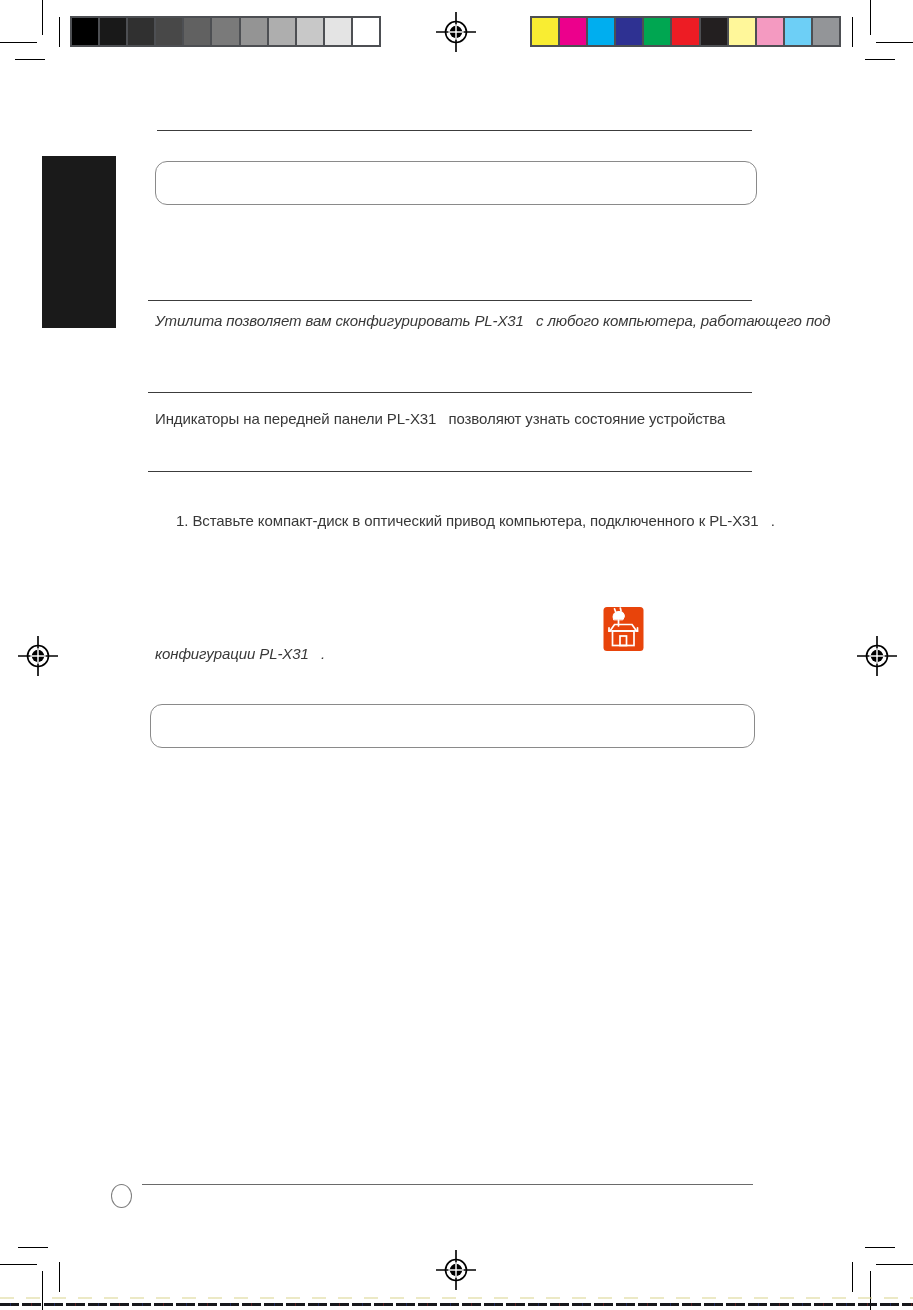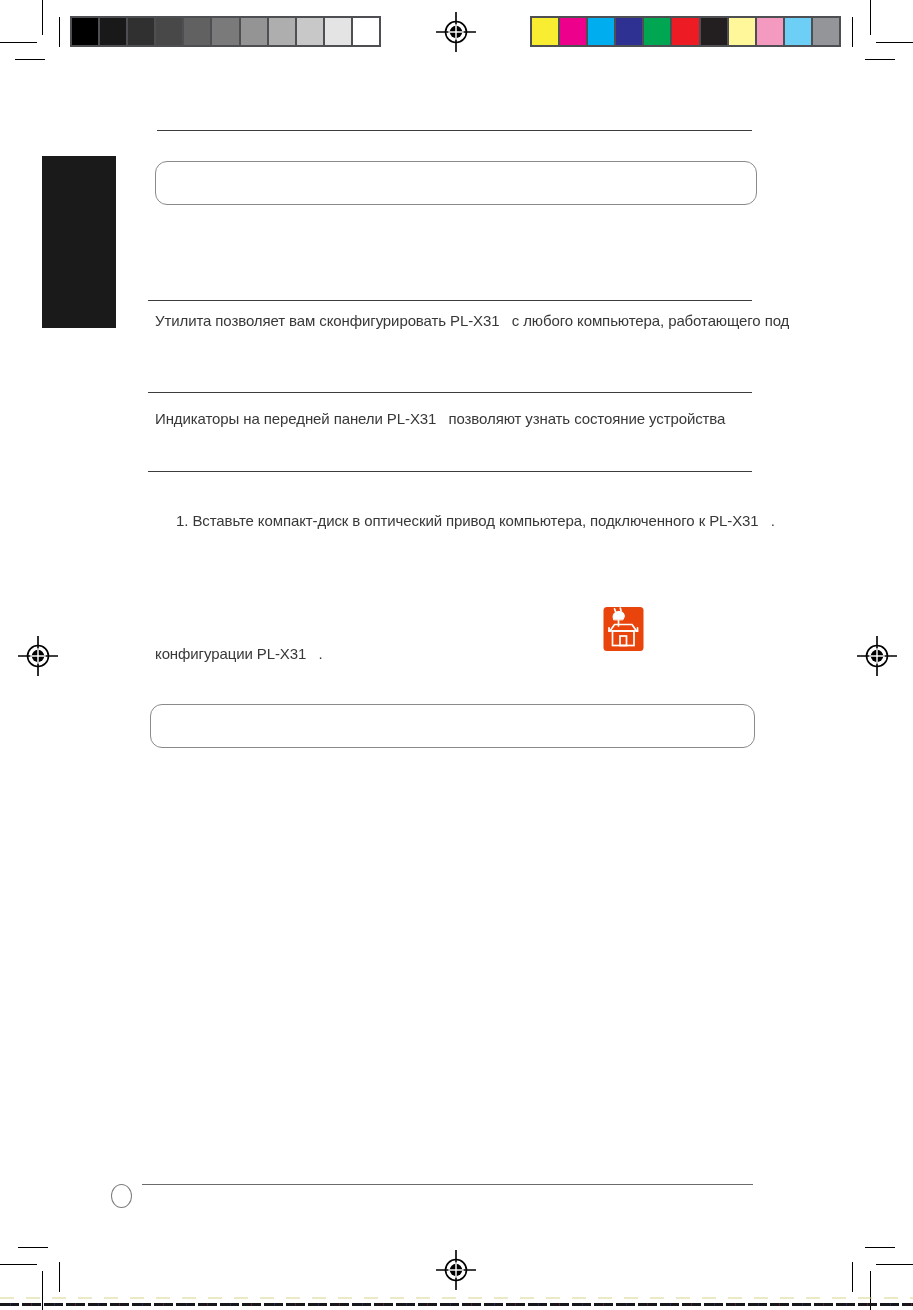--- a/index.html
+++ b/index.html
@@ -174,21 +174,21 @@
   <line x1="13.5" y1="22" x2="30.5" y2="22" stroke="#fff" stroke-width="1.6"></line>
 </svg>
 
 <div class="side-tab" style="background: rgb(26, 26, 26);"></div>
 
 <div class="rule" style="left:157px; top:130px; width:595px;"></div>
 
 <div class="round-box" style="left:155px; top:161px; width:602px; height:44px;"></div>
 
 <div class="rule" style="left:148px; top:300px; width:604px;"></div>
-<div class="para" style="left:155px; top:312px;">Утилита позволяет вам сконфигурировать PL-X31   с любого компьютера, работающего под</div>
+<div class="para" style="left:155px; top:312px;font-style:italic;">Утилита позволяет вам сконфигурировать PL-X31   с любого компьютера, работающего под</div>
 
 <div class="rule" style="left:148px; top:392px; width:604px;"></div>
 <div class="para" style="left:155px; top:410px;">Индикаторы на передней панели PL-X31   позволяют узнать состояние устройства</div>
 
 <div class="rule" style="left:148px; top:471px; width:604px;"></div>
 <div class="para" style="left:152px; top:512px;margin-left:24px;">1. Вставьте компакт-диск в оптический привод компьютера, подключенного к PL-X31   .</div>
 
 <svg class="icon-house" viewBox="0 0 41 46">
   <rect x="0.5" y="1" width="40" height="44" rx="3.5" fill="#e8440b"></rect>
   <g stroke="#ffffff" stroke-width="1.7" fill="none" stroke-linecap="round">
@@ -198,21 +198,21 @@
     <line x1="18" y1="4.8" x2="17.3" y2="2"></line>
     <path d="M7 25 L11.5 18.5 L29 18.5 L33.5 25"></path>
     <line x1="6" y1="21.8" x2="6" y2="25.2"></line>
     <line x1="34.5" y1="21.8" x2="34.5" y2="25.2"></line>
     <line x1="6" y1="25" x2="34.5" y2="25"></line>
     <rect x="9.5" y="25" width="21.5" height="14.5"></rect>
     <rect x="17" y="30" width="6.5" height="9.5"></rect>
   </g>
 </svg>
 
-<div class="para" style="left:155px; top:645px;">конфигурации PL-X31   .</div>
+<div class="para" style="left:155px; top:645px;font-style:italic;">конфигурации PL-X31   .</div>
 
 <div class="round-box" style="left:150px; top:704px; width:605px; height:44px;"></div>
 
 <div class="page-circle"></div>
 <div class="rule" style="left:142px; top:1184px; width:611px; background:#6a6a6a;"></div>
 
 <div class="trim-dashes-faint"></div>
 <div class="trim-dashes"></div>
 
 </body></html>

